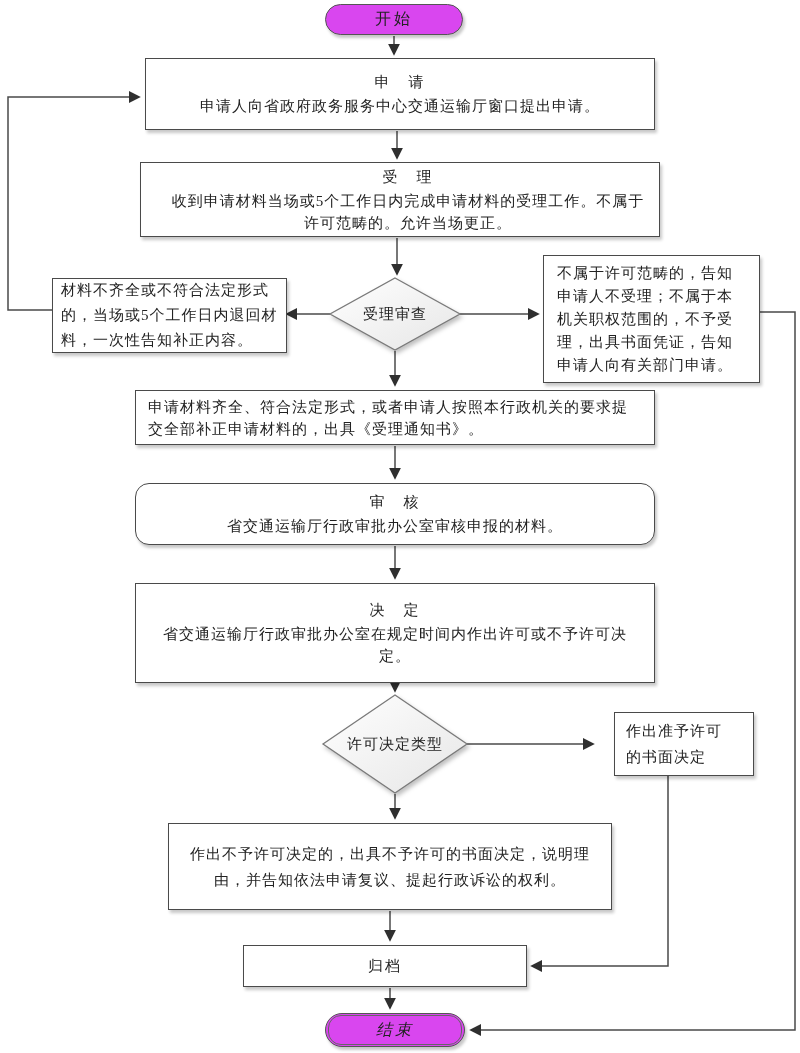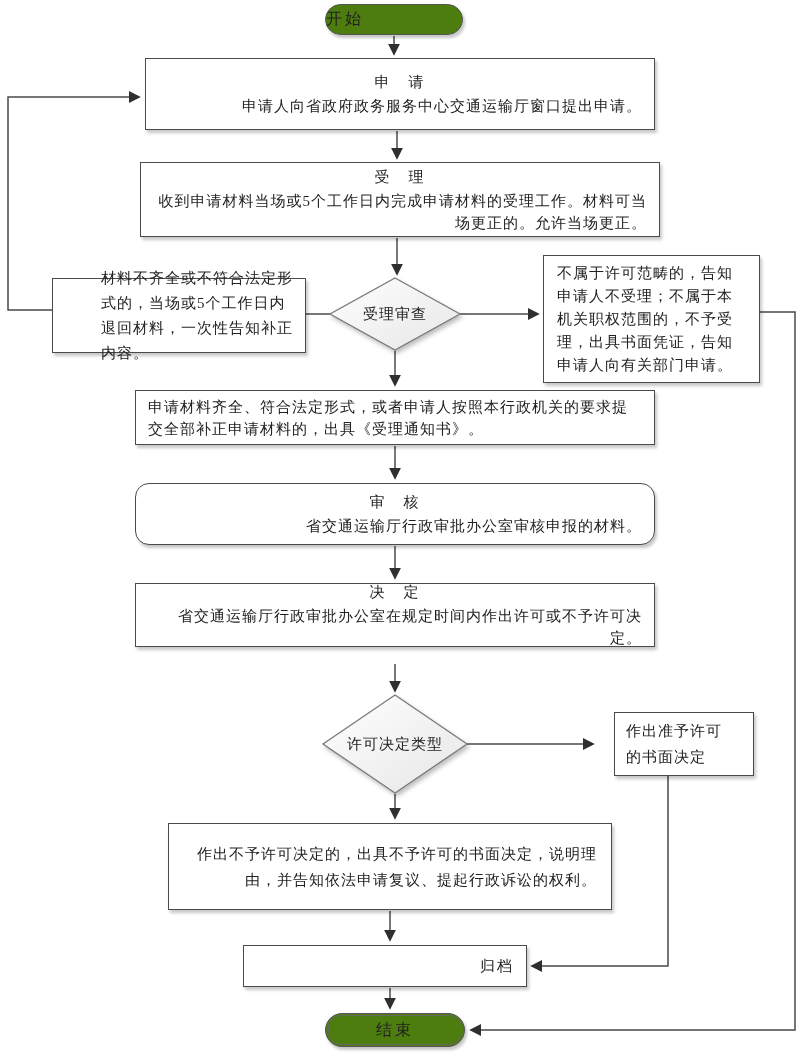--- a/index.html
+++ b/index.html
@@ -10,32 +10,32 @@
   .wires{position:absolute;left:0;top:0;width:800px;height:1053px;}
   .node{position:absolute;box-sizing:border-box;}
   .box{
     background:#ffffff;border:1.5px solid #4a4a4a;
     box-shadow:2px 3px 3px rgba(0,0,0,0.22);
     display:flex;flex-direction:column;justify-content:center;align-items:center;
     font-size:15px;letter-spacing:1px;line-height:22px;
   }
   .box .title{text-align:right;letter-spacing:2px;margin-bottom:2px;}
   .box .body{width:100%;box-sizing:border-box;}
-  .body.center{text-align:right;padding:0 12px;}
+  .body.center{text-align:center;padding:0 12px;}
   .body.left{text-align:left;padding:0 12px;}
   .side{
     justify-content:center;align-items:flex-start;text-align:justify;
   }
   .terminator{
-    background:#4d7c0f;border:1.5px solid #555555;border-radius:17px;
+    background:#d946ef;border:1.5px solid #555555;border-radius:17px;
     box-shadow:2px 3px 3px rgba(0,0,0,0.22);
-    display:flex;justify-content:flex-start;align-items:center;
+    display:flex;justify-content:center;align-items:center;
     font-size:16px;letter-spacing:3px;
   }
-  .terminator.double{padding:2px;}
+  .terminator.double{padding:2px;font-style:italic;}
   .terminator .inner{
     width:100%;height:100%;border:1.2px solid #666666;border-radius:13px;
     display:flex;justify-content:center;align-items:center;
   }
   .diamond-label{
     position:absolute;display:flex;justify-content:center;align-items:center;
     font-size:15px;letter-spacing:1px;text-align:left;
   }
 </style>
 </head>
@@ -79,45 +79,45 @@
 
   <div class="node terminator" style="left:325px;top:4px;width:138px;height:31px;">
     <span>开始</span>
   </div>
 
   <div class="node box" style="left:145px;top:58px;width:510px;height:72px;">
     <div class="title">申　请</div>
     <div class="body center">申请人向省政府政务服务中心交通运输厅窗口提出申请。</div>
   </div>
 
-  <div class="node box" style="left:140px;top:162px;width:520px;height:75px;">
+  <div class="node box" style="left:140px;top:162px;width:520px;height:75px;padding-left:16px;">
     <div class="title">受　理</div>
-    <div class="body center">收到申请材料当场或5个工作日内完成申请材料的受理工作。材料可当场更正的。允许当场更正。</div>
+    <div class="body center">收到申请材料当场或5个工作日内完成申请材料的受理工作。不属于许可范畴的。允许当场更正。</div>
   </div>
 
   <div class="diamond-label" style="left:325px;top:301px;width:140px;height:26px;">受理审查</div>
 
-  <div class="node box side" style="left:52px;top:278px;width:254px;height:75px;padding-left:40px;">
+  <div class="node box side" style="left:52px;top:278px;width:235px;height:75px;">
     <div class="body left" style="line-height:25px;padding:0 8px;">材料不齐全或不符合法定形式的，当场或5个工作日内退回材料，一次性告知补正内容。</div>
   </div>
 
   <div class="node box side" style="left:543px;top:255px;width:217px;height:128px;">
     <div class="body left" style="line-height:23px;padding:0 13px;">不属于许可范畴的，告知申请人不受理；不属于本机关职权范围的，不予受理，出具书面凭证，告知申请人向有关部门申请。</div>
   </div>
 
   <div class="node box" style="left:135px;top:390px;width:520px;height:55px;">
     <div class="body left">申请材料齐全、符合法定形式，或者申请人按照本行政机关的要求提交全部补正申请材料的，出具《受理通知书》。</div>
   </div>
 
   <div class="node box" style="left:135px;top:483px;width:520px;height:62px;border-radius:14px;">
     <div class="title">审　核</div>
     <div class="body center">省交通运输厅行政审批办公室审核申报的材料。</div>
   </div>
 
-  <div class="node box" style="left:135px;top:583px;width:520px;height:64px;">
+  <div class="node box" style="left:135px;top:583px;width:520px;height:100px;">
     <div class="title">决　定</div>
     <div class="body center">省交通运输厅行政审批办公室在规定时间内作出许可或不予许可决定。</div>
   </div>
 
   <div class="diamond-label" style="left:320px;top:731px;width:150px;height:26px;">许可决定类型</div>
 
   <div class="node box side" style="left:614px;top:712px;width:140px;height:64px;">
     <div class="body left" style="line-height:26px;padding:0 20px 0 11px;">作出准予许可的书面决定</div>
   </div>
 

